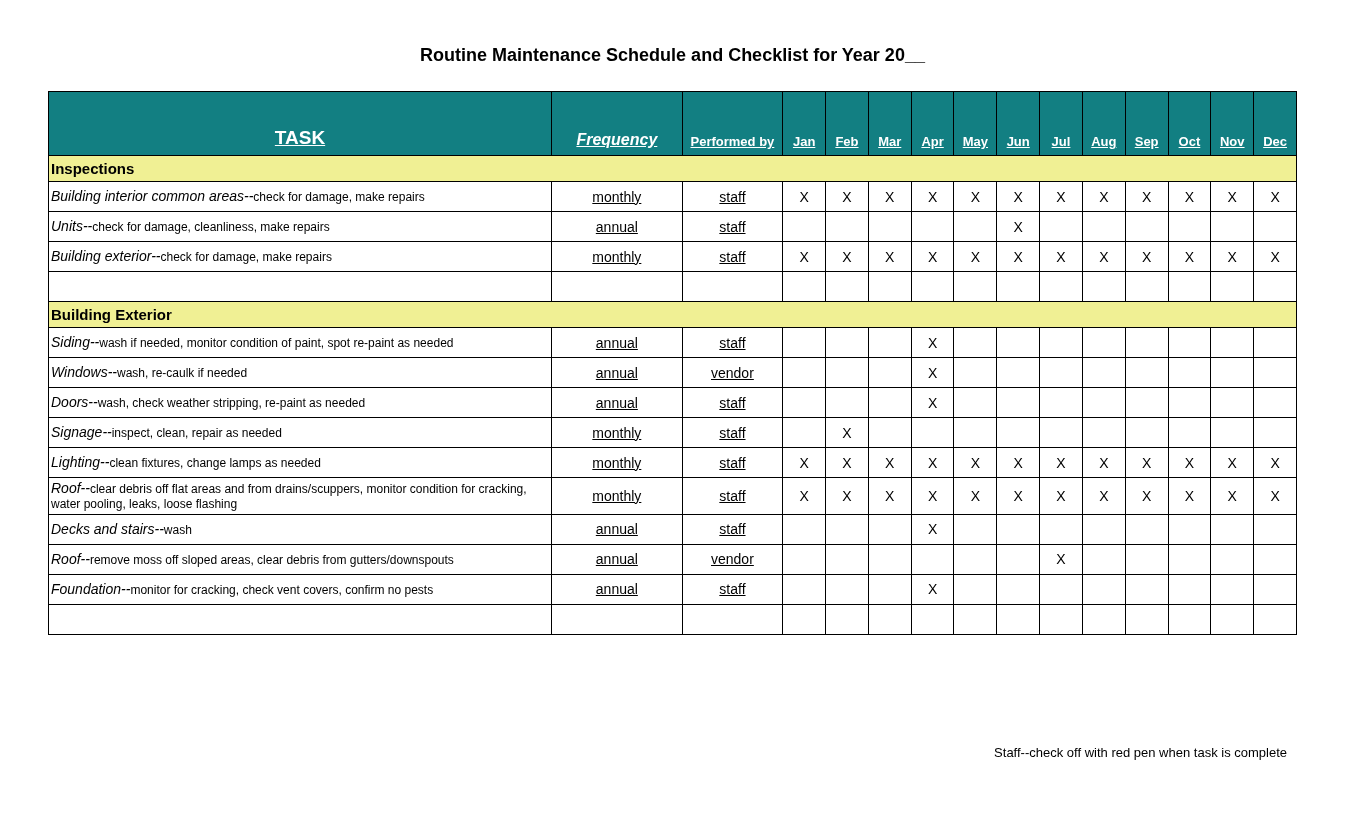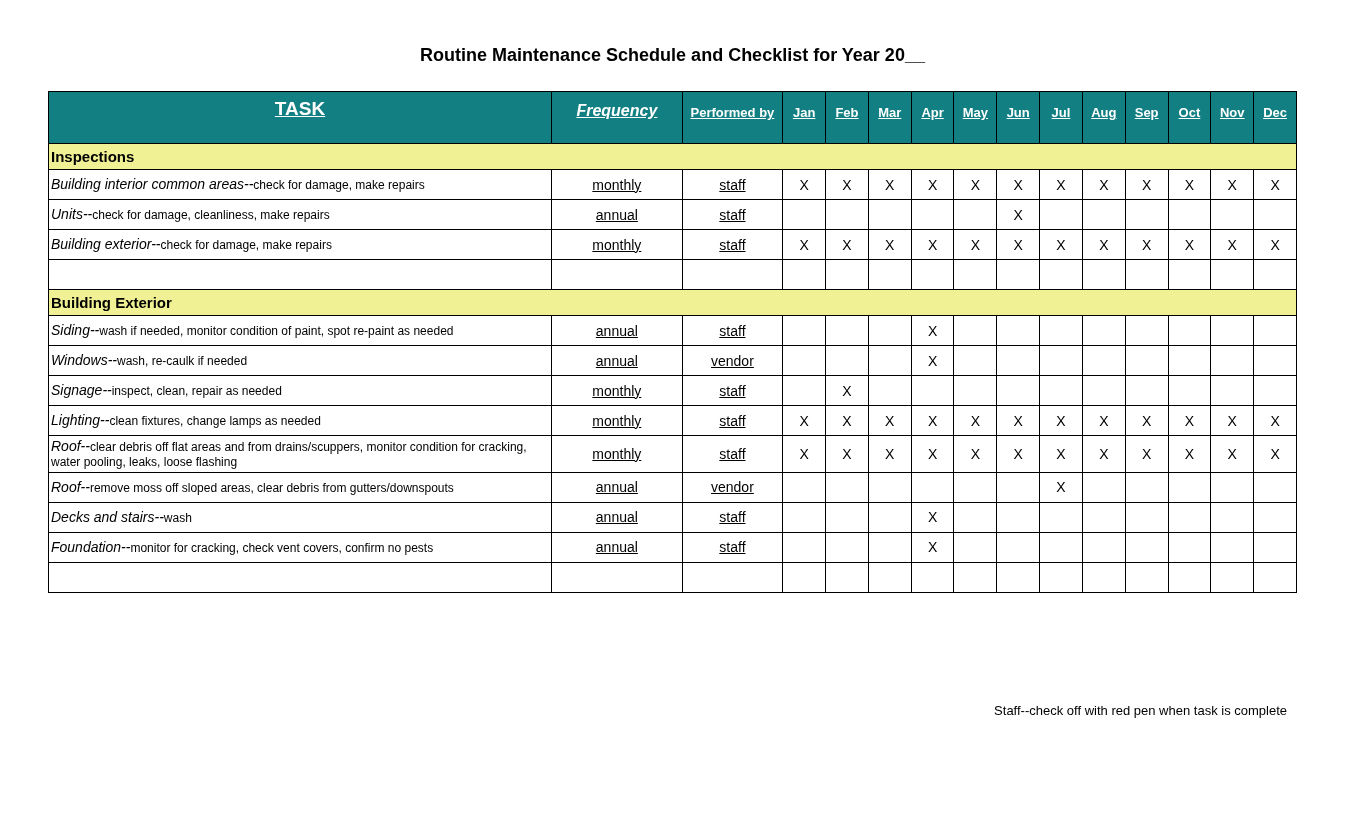--- a/index.html
+++ b/index.html
@@ -23,23 +23,23 @@
   }
   th, td {
     border: 1px solid #000;
     font-size: 13px;
     vertical-align: middle;
   }
   thead th {
     background: #127f82;
     color: #fff;
     font-weight: bold;
-    height: 52px;
+    height: 64px;
     vertical-align: bottom;
-    padding-bottom: 23px;
+    padding-bottom: 6px;
   }
   thead th.task-head {
     font-size: 19px;
     text-align: center;
     text-decoration: underline;
   }
   thead th.freq-head {
     font-size: 16px;
     text-align: center;
     text-decoration: underline;
@@ -246,20 +246,37 @@
         <td class="month-cell"></td>
         <td class="month-cell"></td>
         <td class="month-cell"></td>
         <td class="month-cell"></td>
         <td class="month-cell"></td>
         <td class="month-cell"></td>
         <td class="month-cell"></td>
         <td class="month-cell"></td>
       </tr>
       <tr class="data-row">
+        <td class="task-cell"><span class="task-main">Doors--</span><span class="task-detail">wash, check weather stripping, re-paint as needed</span></td>
+        <td class="freq-cell">annual</td>
+        <td class="perf-cell">staff</td>
+        <td class="month-cell"></td>
+        <td class="month-cell"></td>
+        <td class="month-cell"></td>
+        <td class="month-cell">X</td>
+        <td class="month-cell"></td>
+        <td class="month-cell"></td>
+        <td class="month-cell"></td>
+        <td class="month-cell"></td>
+        <td class="month-cell"></td>
+        <td class="month-cell"></td>
+        <td class="month-cell"></td>
+        <td class="month-cell"></td>
+      </tr>
+      <tr class="data-row">
         <td class="task-cell"><span class="task-main">Signage--</span><span class="task-detail">inspect, clean, repair as needed</span></td>
         <td class="freq-cell">monthly</td>
         <td class="perf-cell">staff</td>
         <td class="month-cell"></td>
         <td class="month-cell">X</td>
         <td class="month-cell"></td>
         <td class="month-cell"></td>
         <td class="month-cell"></td>
         <td class="month-cell"></td>
         <td class="month-cell"></td>
@@ -297,47 +314,47 @@
         <td class="month-cell">X</td>
         <td class="month-cell">X</td>
         <td class="month-cell">X</td>
         <td class="month-cell">X</td>
         <td class="month-cell">X</td>
         <td class="month-cell">X</td>
         <td class="month-cell">X</td>
         <td class="month-cell">X</td>
       </tr>
       <tr class="data-row">
+        <td class="task-cell"><span class="task-main">Decks and stairs--</span><span class="task-detail">wash</span></td>
+        <td class="freq-cell">annual</td>
+        <td class="perf-cell">staff</td>
+        <td class="month-cell"></td>
+        <td class="month-cell"></td>
+        <td class="month-cell"></td>
+        <td class="month-cell">X</td>
+        <td class="month-cell"></td>
+        <td class="month-cell"></td>
+        <td class="month-cell"></td>
+        <td class="month-cell"></td>
+        <td class="month-cell"></td>
+        <td class="month-cell"></td>
+        <td class="month-cell"></td>
+        <td class="month-cell"></td>
+      </tr>
+      <tr class="data-row">
         <td class="task-cell"><span class="task-main">Roof--</span><span class="task-detail">remove moss off sloped areas, clear debris from gutters/downspouts</span></td>
         <td class="freq-cell">annual</td>
         <td class="perf-cell">vendor</td>
         <td class="month-cell"></td>
         <td class="month-cell"></td>
         <td class="month-cell"></td>
         <td class="month-cell"></td>
         <td class="month-cell"></td>
         <td class="month-cell"></td>
         <td class="month-cell">X</td>
-        <td class="month-cell"></td>
-        <td class="month-cell"></td>
-        <td class="month-cell"></td>
-        <td class="month-cell"></td>
-        <td class="month-cell"></td>
-      </tr>
-      <tr class="data-row">
-        <td class="task-cell"><span class="task-main">Decks and stairs--</span><span class="task-detail">wash</span></td>
-        <td class="freq-cell">annual</td>
-        <td class="perf-cell">staff</td>
-        <td class="month-cell"></td>
-        <td class="month-cell"></td>
-        <td class="month-cell"></td>
-        <td class="month-cell">X</td>
-        <td class="month-cell"></td>
-        <td class="month-cell"></td>
-        <td class="month-cell"></td>
         <td class="month-cell"></td>
         <td class="month-cell"></td>
         <td class="month-cell"></td>
         <td class="month-cell"></td>
         <td class="month-cell"></td>
       </tr>
       <tr class="data-row">
         <td class="task-cell"><span class="task-main">Foundation--</span><span class="task-detail">monitor for cracking, check vent covers, confirm no pests</span></td>
         <td class="freq-cell">annual</td>
         <td class="perf-cell">staff</td>

